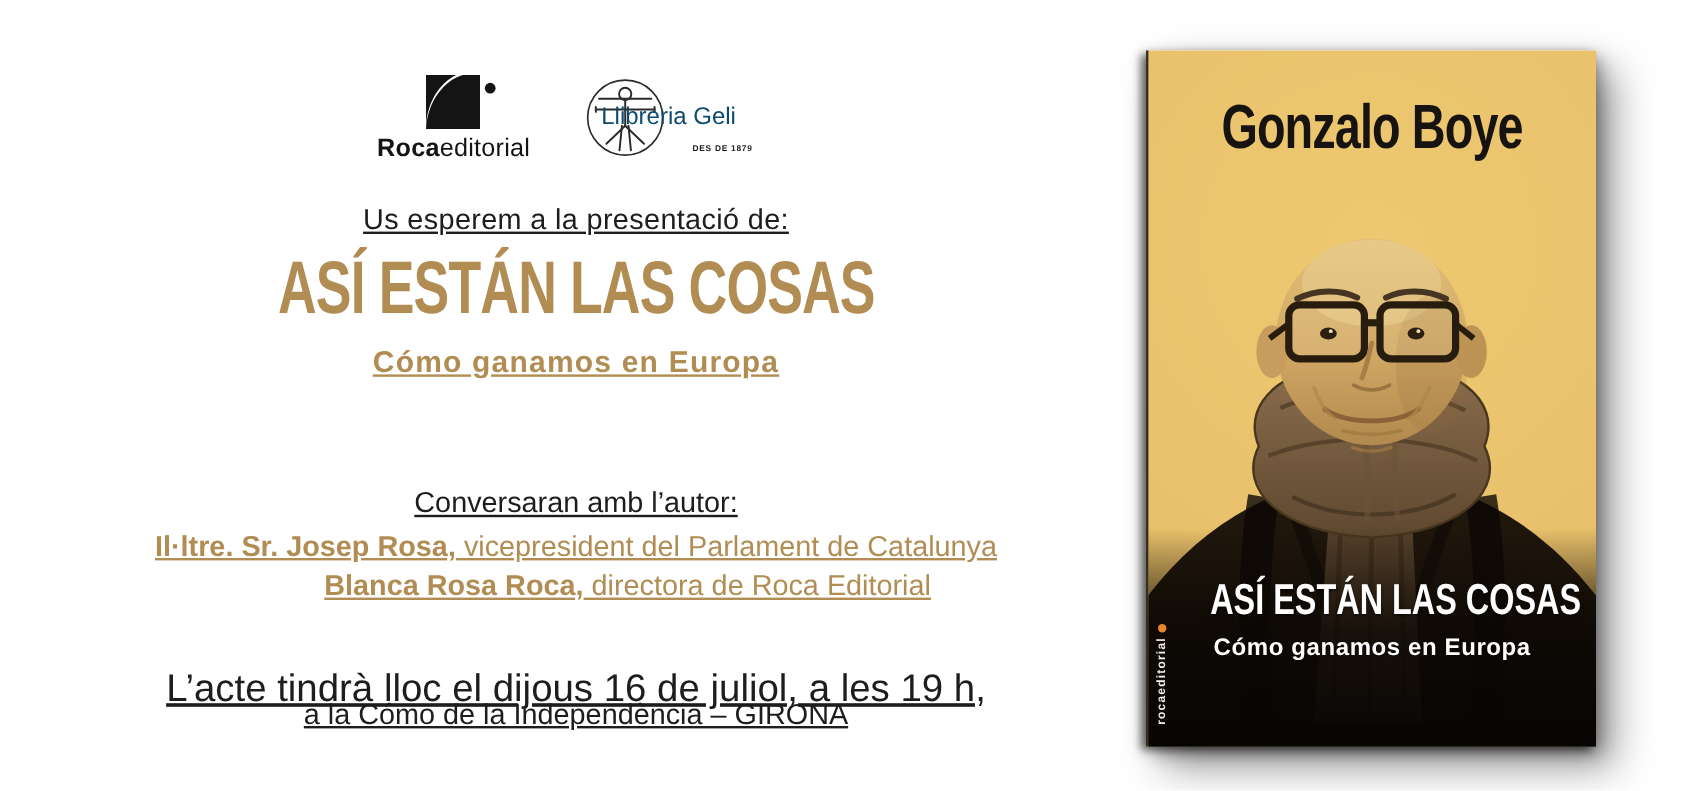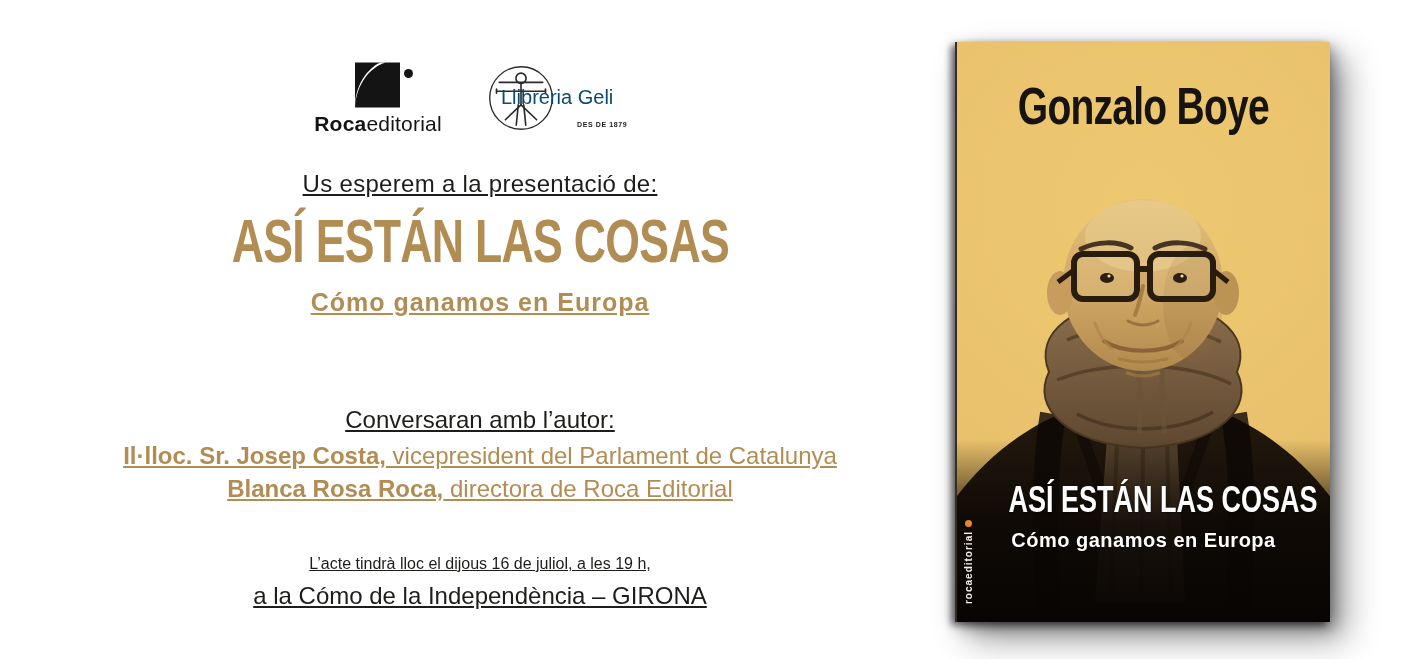--- a/index.html
+++ b/index.html
@@ -13,22 +13,22 @@
   .tagline{top:170px;font-size:24px;letter-spacing:.3px;}
   .big-title{top:210px;font-size:62px;font-weight:bold;color:#b18d54;line-height:1;}
   .big-title .cond{display:inline-block;transform:scaleX(.72);letter-spacing:-1px;}
   .subtitle{top:288px;font-size:25px;font-weight:bold;color:#b18d54;letter-spacing:1px;}
   .author-line{top:335px;font-size:29px;}
   .author-line b{font-weight:bold;letter-spacing:.5px;}
   .conversaran{top:406px;font-size:24px;}
   .speaker{font-size:24px;color:#b18d54;}
   .speaker b{font-weight:bold;}
   .speaker1{top:442px;}
-  .speaker2{top:475px;}
-  .event1{top:555px;font-size:16px;}
+  .speaker2{top:475px;padding-left:43px;}
+  .event1{top:555px;font-size:32px;}
   .event2{top:582px;font-size:24px;}
 
   
   .roca-logo{position:absolute;left:308px;top:60px;width:140px;height:75px;}
   .roca-square{position:absolute;left:47px;top:2px;width:45px;height:46px;}
   .roca-dot{position:absolute;left:96px;top:9px;width:9px;height:9px;border-radius:50%;background:#141414;}
   .roca-text{position:absolute;left:0;top:52px;width:140px;text-align:center;font-size:21px;letter-spacing:.2px;color:#141414;}
   .roca-text b{font-weight:bold;margin-top:40px;}
   .geli-logo{position:absolute;left:487px;top:60px;width:150px;height:78px;}
   .geli-circle{position:absolute;left:0;top:4px;width:68px;height:68px;}
@@ -100,21 +100,21 @@
 
     <div class="line tagline">Us esperem a la presentació de:</div>
 
     <div class="line big-title"><span class="cond">ASÍ ESTÁN LAS COSAS</span></div>
 
     <div class="line subtitle">Cómo ganamos en Europa</div>
 
 
     <div class="line conversaran">Conversaran amb l’autor:</div>
 
-    <div class="line speaker speaker1"><b>Il·lloc. Sr. Josep Costa,</b><span> vicepresident del Parlament de Catalunya</span></div>
+    <div class="line speaker speaker1"><b>Il·ltre. Sr. Josep Rosa,</b><span> vicepresident del Parlament de Catalunya</span></div>
 
     <div class="line speaker speaker2"><b>Blanca Rosa Roca,</b><span> directora de Roca Editorial</span></div>
 
     <div class="line event1">L’acte tindrà lloc el dijous 16 de juliol, a les 19 h,</div>
     <div class="line event2">a la Cómo de la Independència – GIRONA</div>
   </div>
 
   <div class="cover">
 
     <svg class="portrait" viewBox="0 0 373 580">

